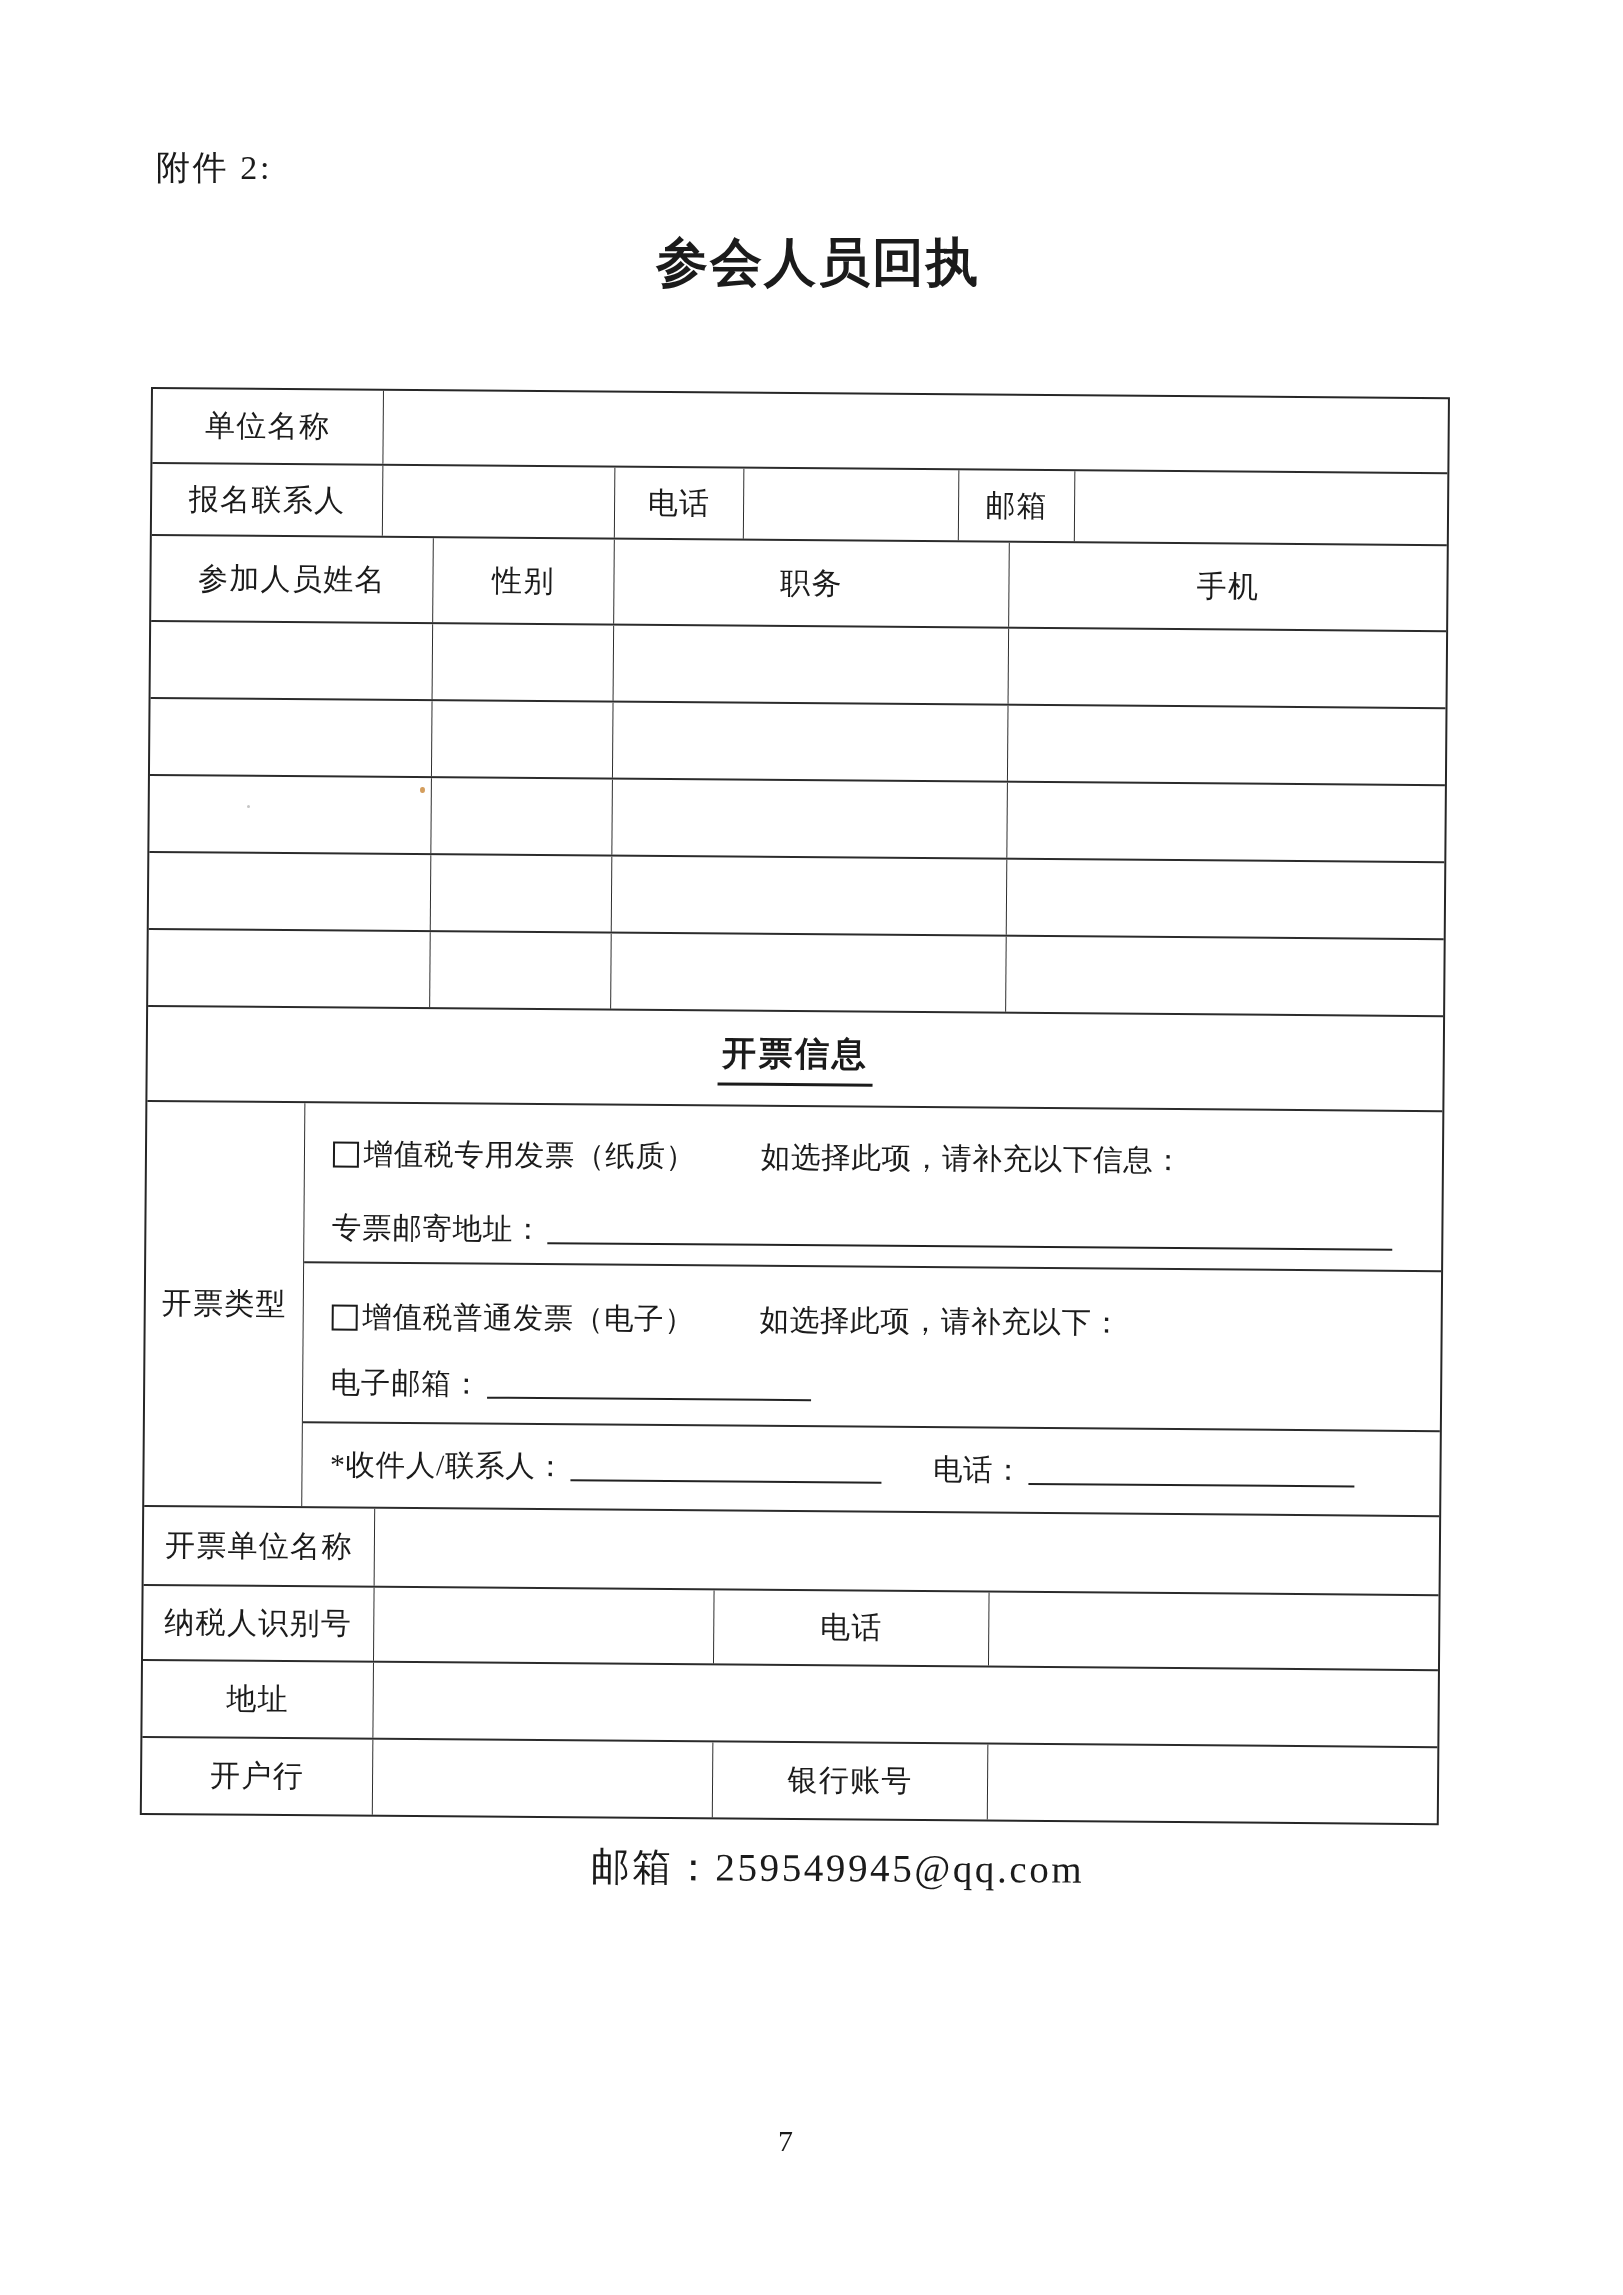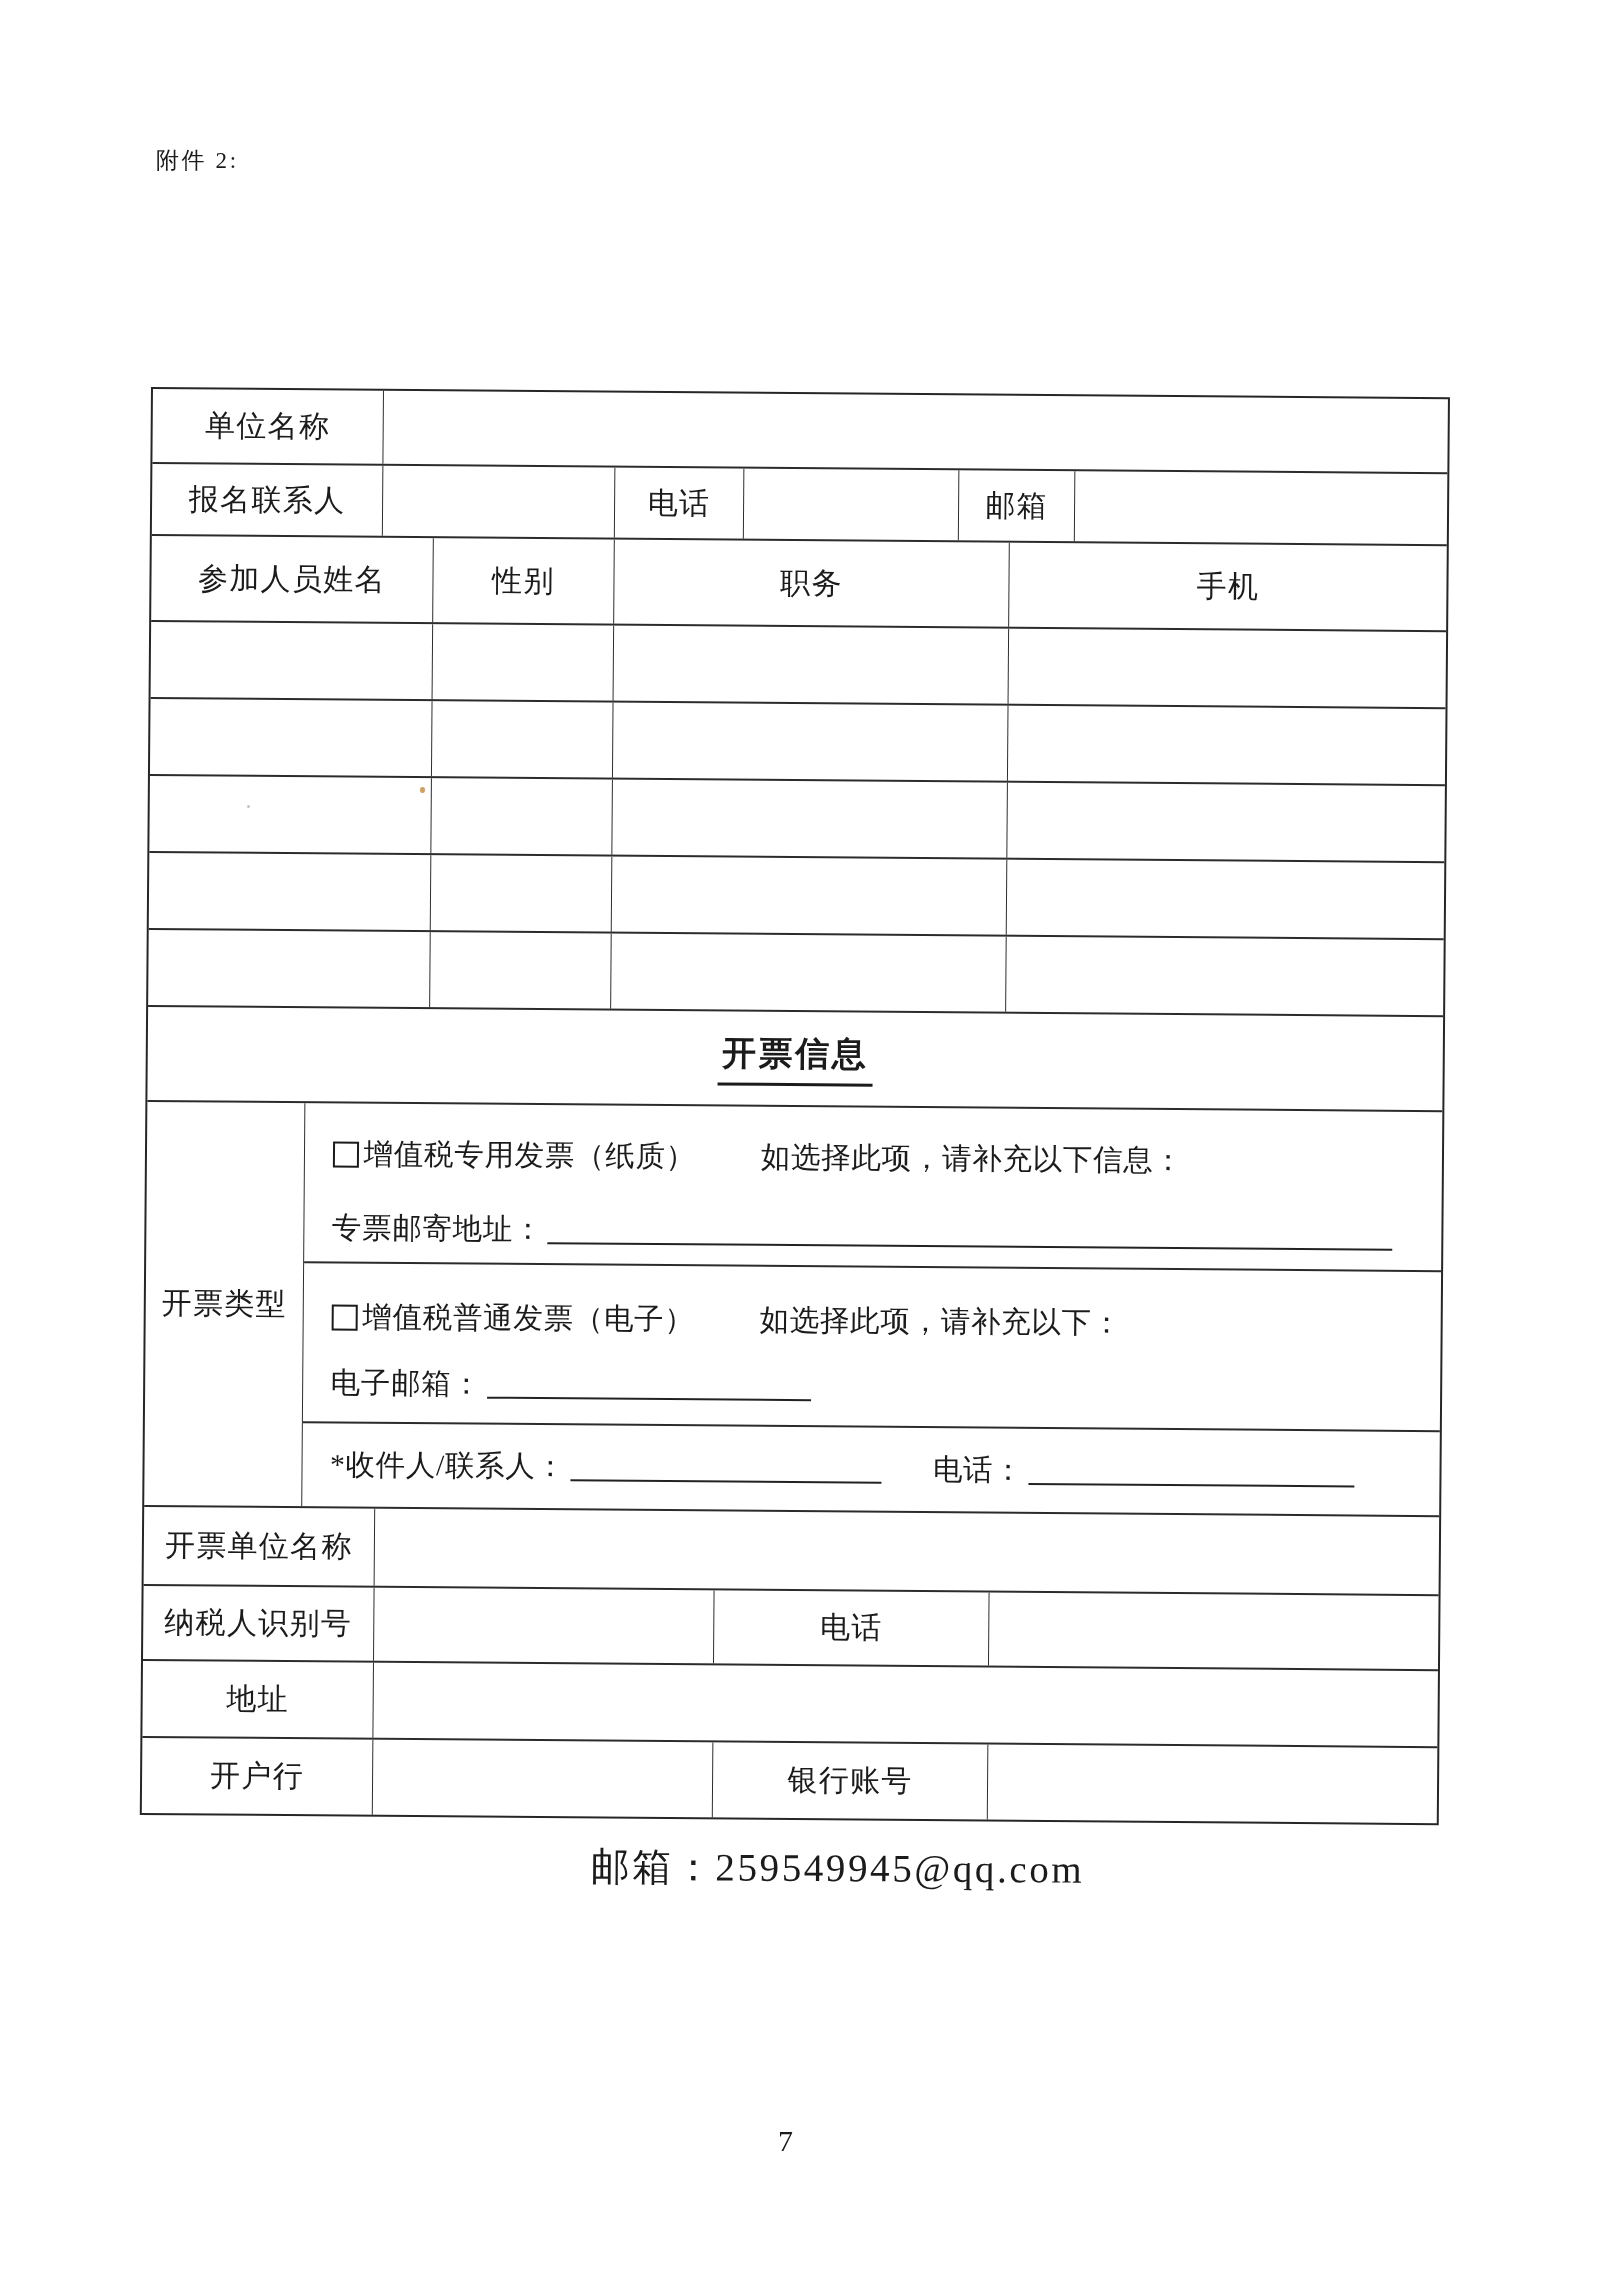--- a/index.html
+++ b/index.html
@@ -4,21 +4,21 @@
 <style>
   html,body{margin:0;padding:0;background:#e8e8e8;}
   .page{
     position:relative;width:1623px;height:2295px;margin:0 auto;
     background:#ffffff;overflow:hidden;
     font-family:"Liberation Serif","DejaVu Serif",serif;
     color:#1b1b1b;
   }
   .attachment{
     position:absolute;left:156px;top:145px;
-    font-size:23px;letter-spacing:2.6px;
+    font-size:34px;letter-spacing:2.6px;
   }
   .doc-title{
     position:absolute;left:0;top:228px;width:1623px;text-align:center;
     font-size:52px;font-weight:bold;letter-spacing:2px;
     text-indent:13px;
   }
   
   .form-table{
     position:absolute;left:151px;top:387px;width:1299px;
     border:2px solid #262626;
@@ -104,20 +104,21 @@
   .speck2{position:absolute;left:247px;top:805px;width:3.3px;height:3.3px;
     background:rgba(90,90,90,0.35);border-radius:50%;}
 </style>
 </head>
 <body>
 
 <div class="page">
 
   <div class="attachment">附件 2:</div>
 
+  <div class="doc-title">参会人员回执</div>
 
   <div class="form-table">
 
     <div class="row h-unit">
       <div class="cell w-label lbl">单位名称</div>
       <div class="cell grow"></div>
     </div>
 
     <div class="row h-contact">
       <div class="cell w-label lbl">报名联系人</div>

